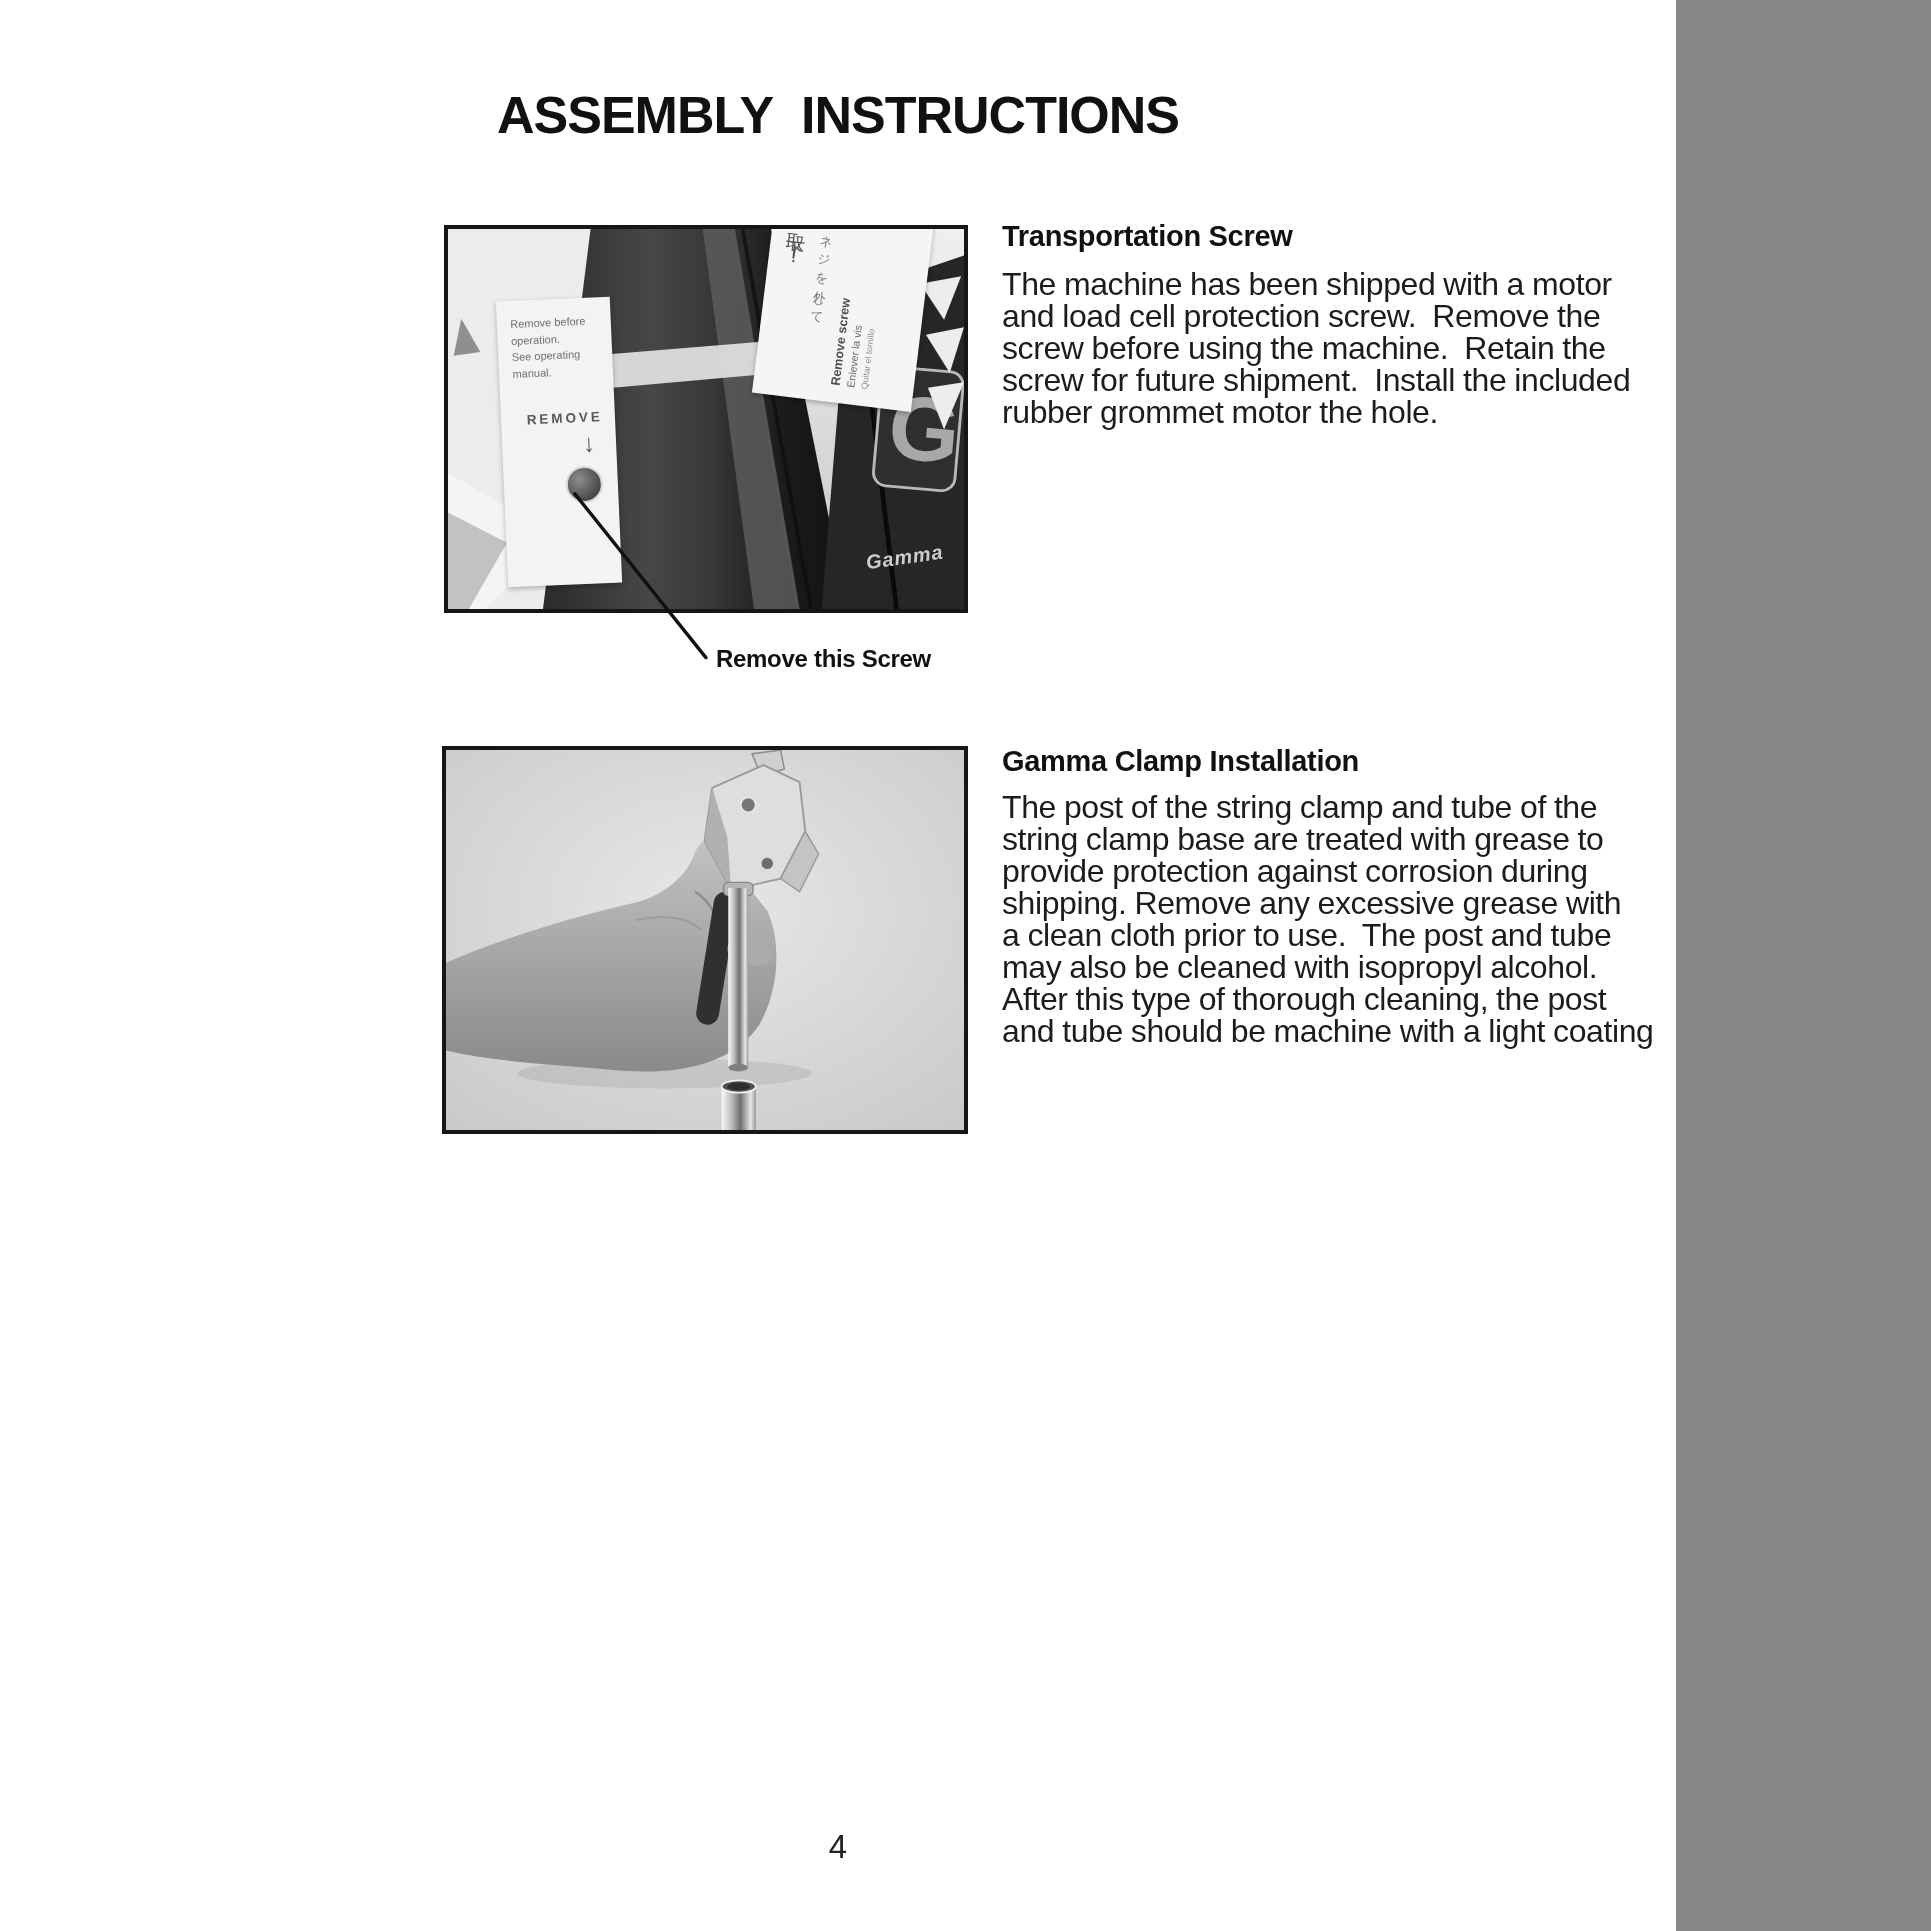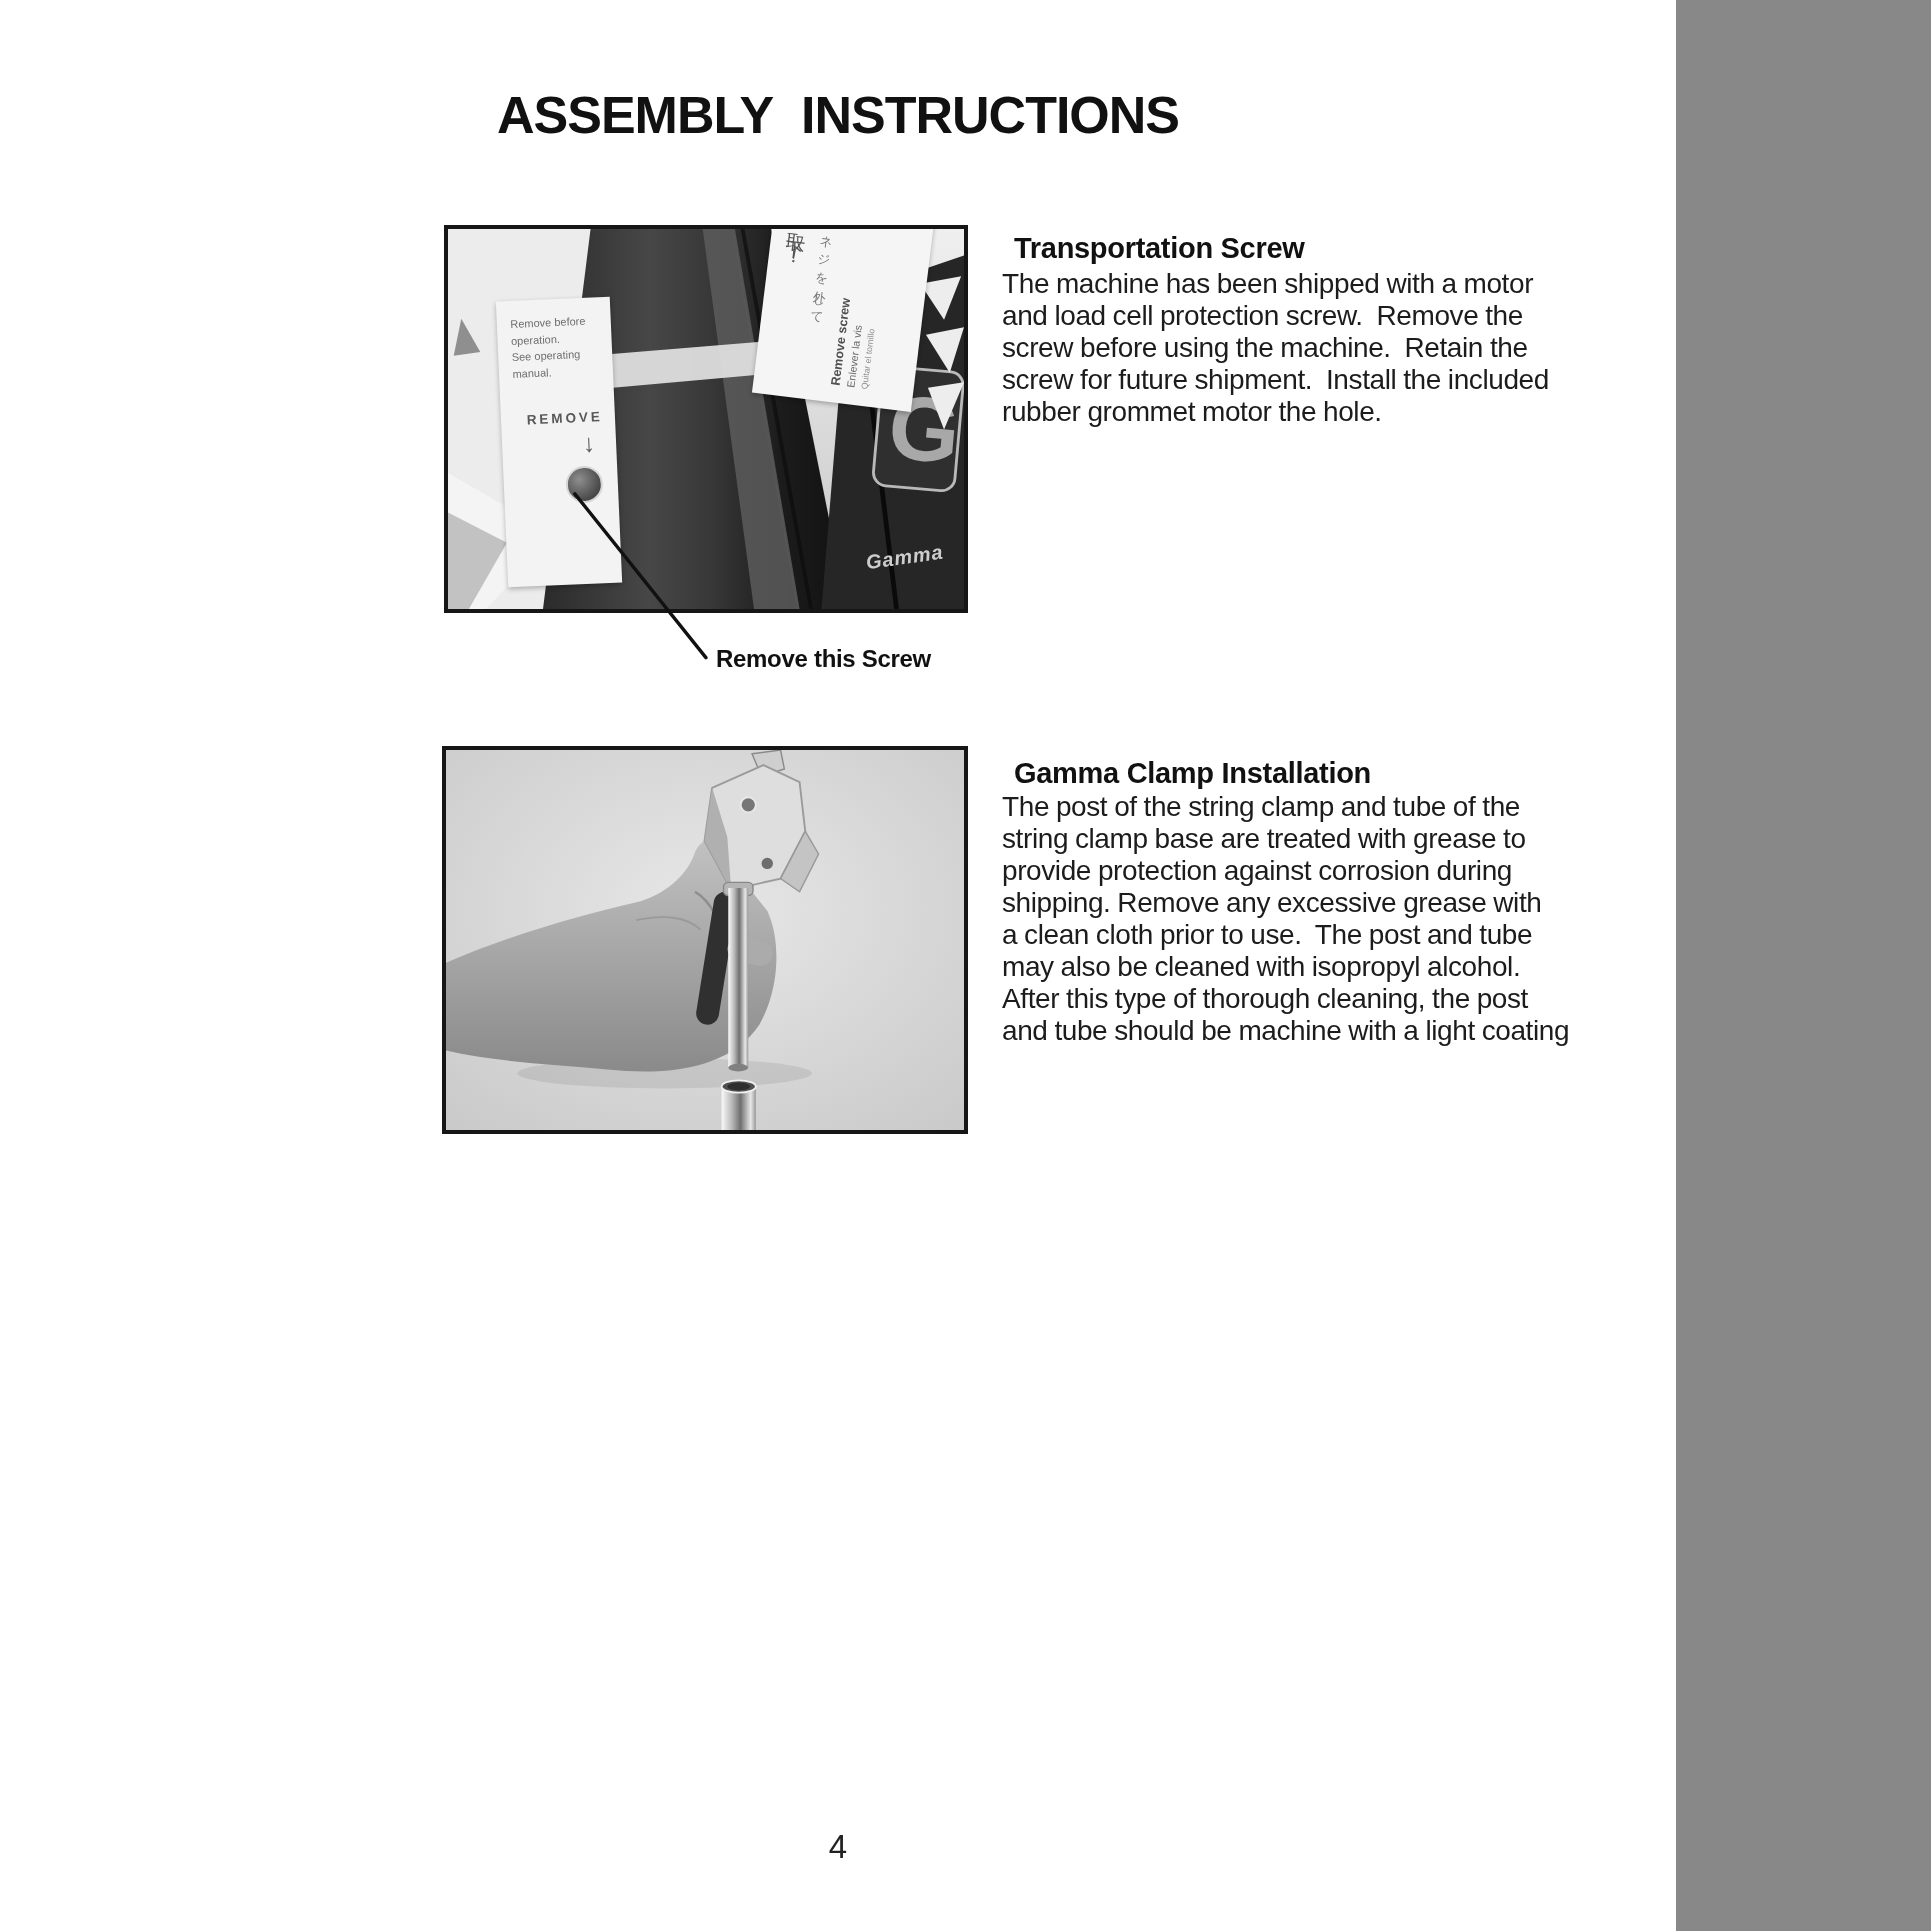--- a/index.html
+++ b/index.html
@@ -13,25 +13,25 @@
     letter-spacing:-1px; word-spacing:15.4px;
   }
   .photo {
     position:absolute; margin:0; box-sizing:border-box;
     border:4.8px solid #161616; background:#d8d8d8; overflow:hidden;
   }
   #photo1 { left:444px; top:225px; width:524px; height:388px; }
   #photo2 { left:442px; top:746px; width:526px; height:388px; }
   .photo svg { position:absolute; left:0; top:0; width:100%; height:100%; }
 
-  .h2 { position:absolute; margin:12px; font-size:29px; font-weight:bold; color:#111; letter-spacing:-0.3px; }
+  .h2 { position:absolute; margin:0; font-size:29px; font-weight:bold; color:#111; letter-spacing:-0.3px; }
   #h-trans { left:1002px; top:220px; }
   #h-clamp { left:1002px; top:745px; }
 
-  .para { position:absolute; width:496px; font-size:28px; line-height:32px;
+  .para { position:absolute; width:496px; font-size:32px; line-height:32px;
           letter-spacing:-0.4px; word-spacing:-0.5px; color:#1c1c1c; }
   #para1 { left:1002px; top:268px; }
   #para2 { left:1002px; top:791px; }
   .para .bline { text-align:justify; text-align-last:justify; white-space:nowrap; }
   .para .bline:last-child { text-align-last:left; }
 
   .caption { position:absolute; left:716px; top:645px; font-size:24px; font-weight:bold; color:#111; letter-spacing:-0.3px; }
   #leader { position:absolute; left:541px; top:463px; width:193px; height:212px; pointer-events:none; }
 
   .pagenum { position:absolute; top:1828px; left:0; width:100%; text-align:center; font-size:33px; color:#222; }

